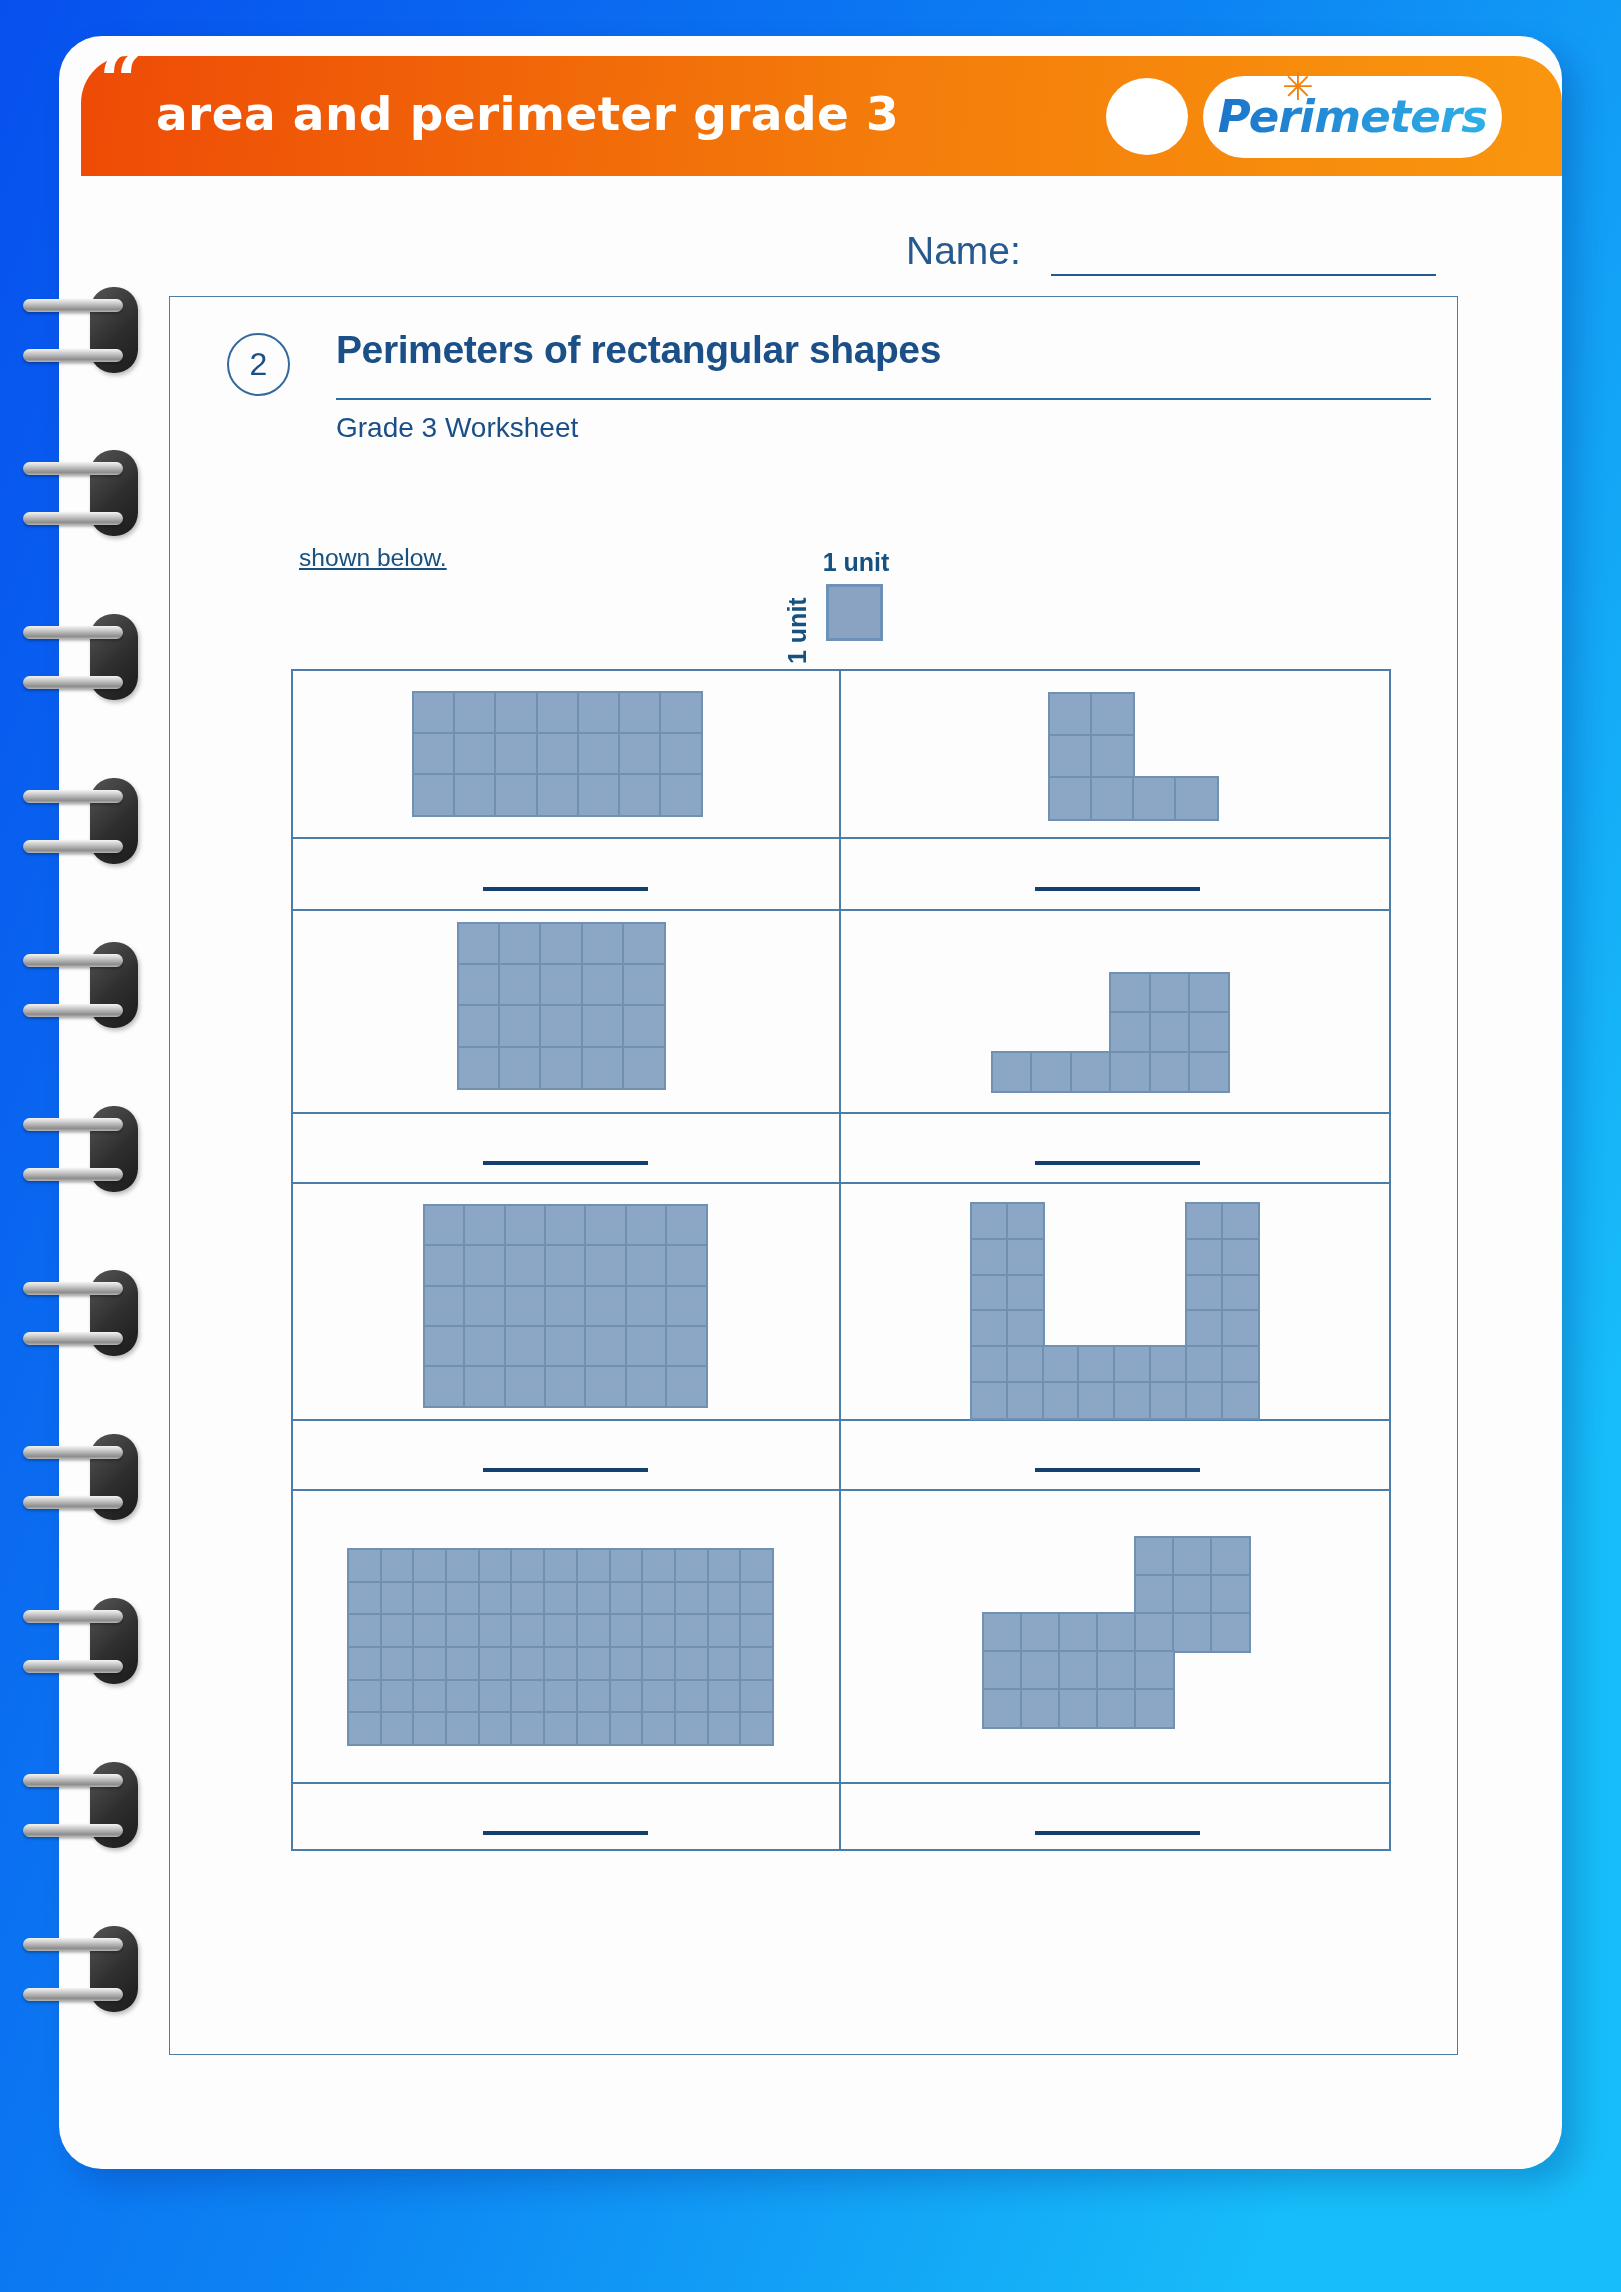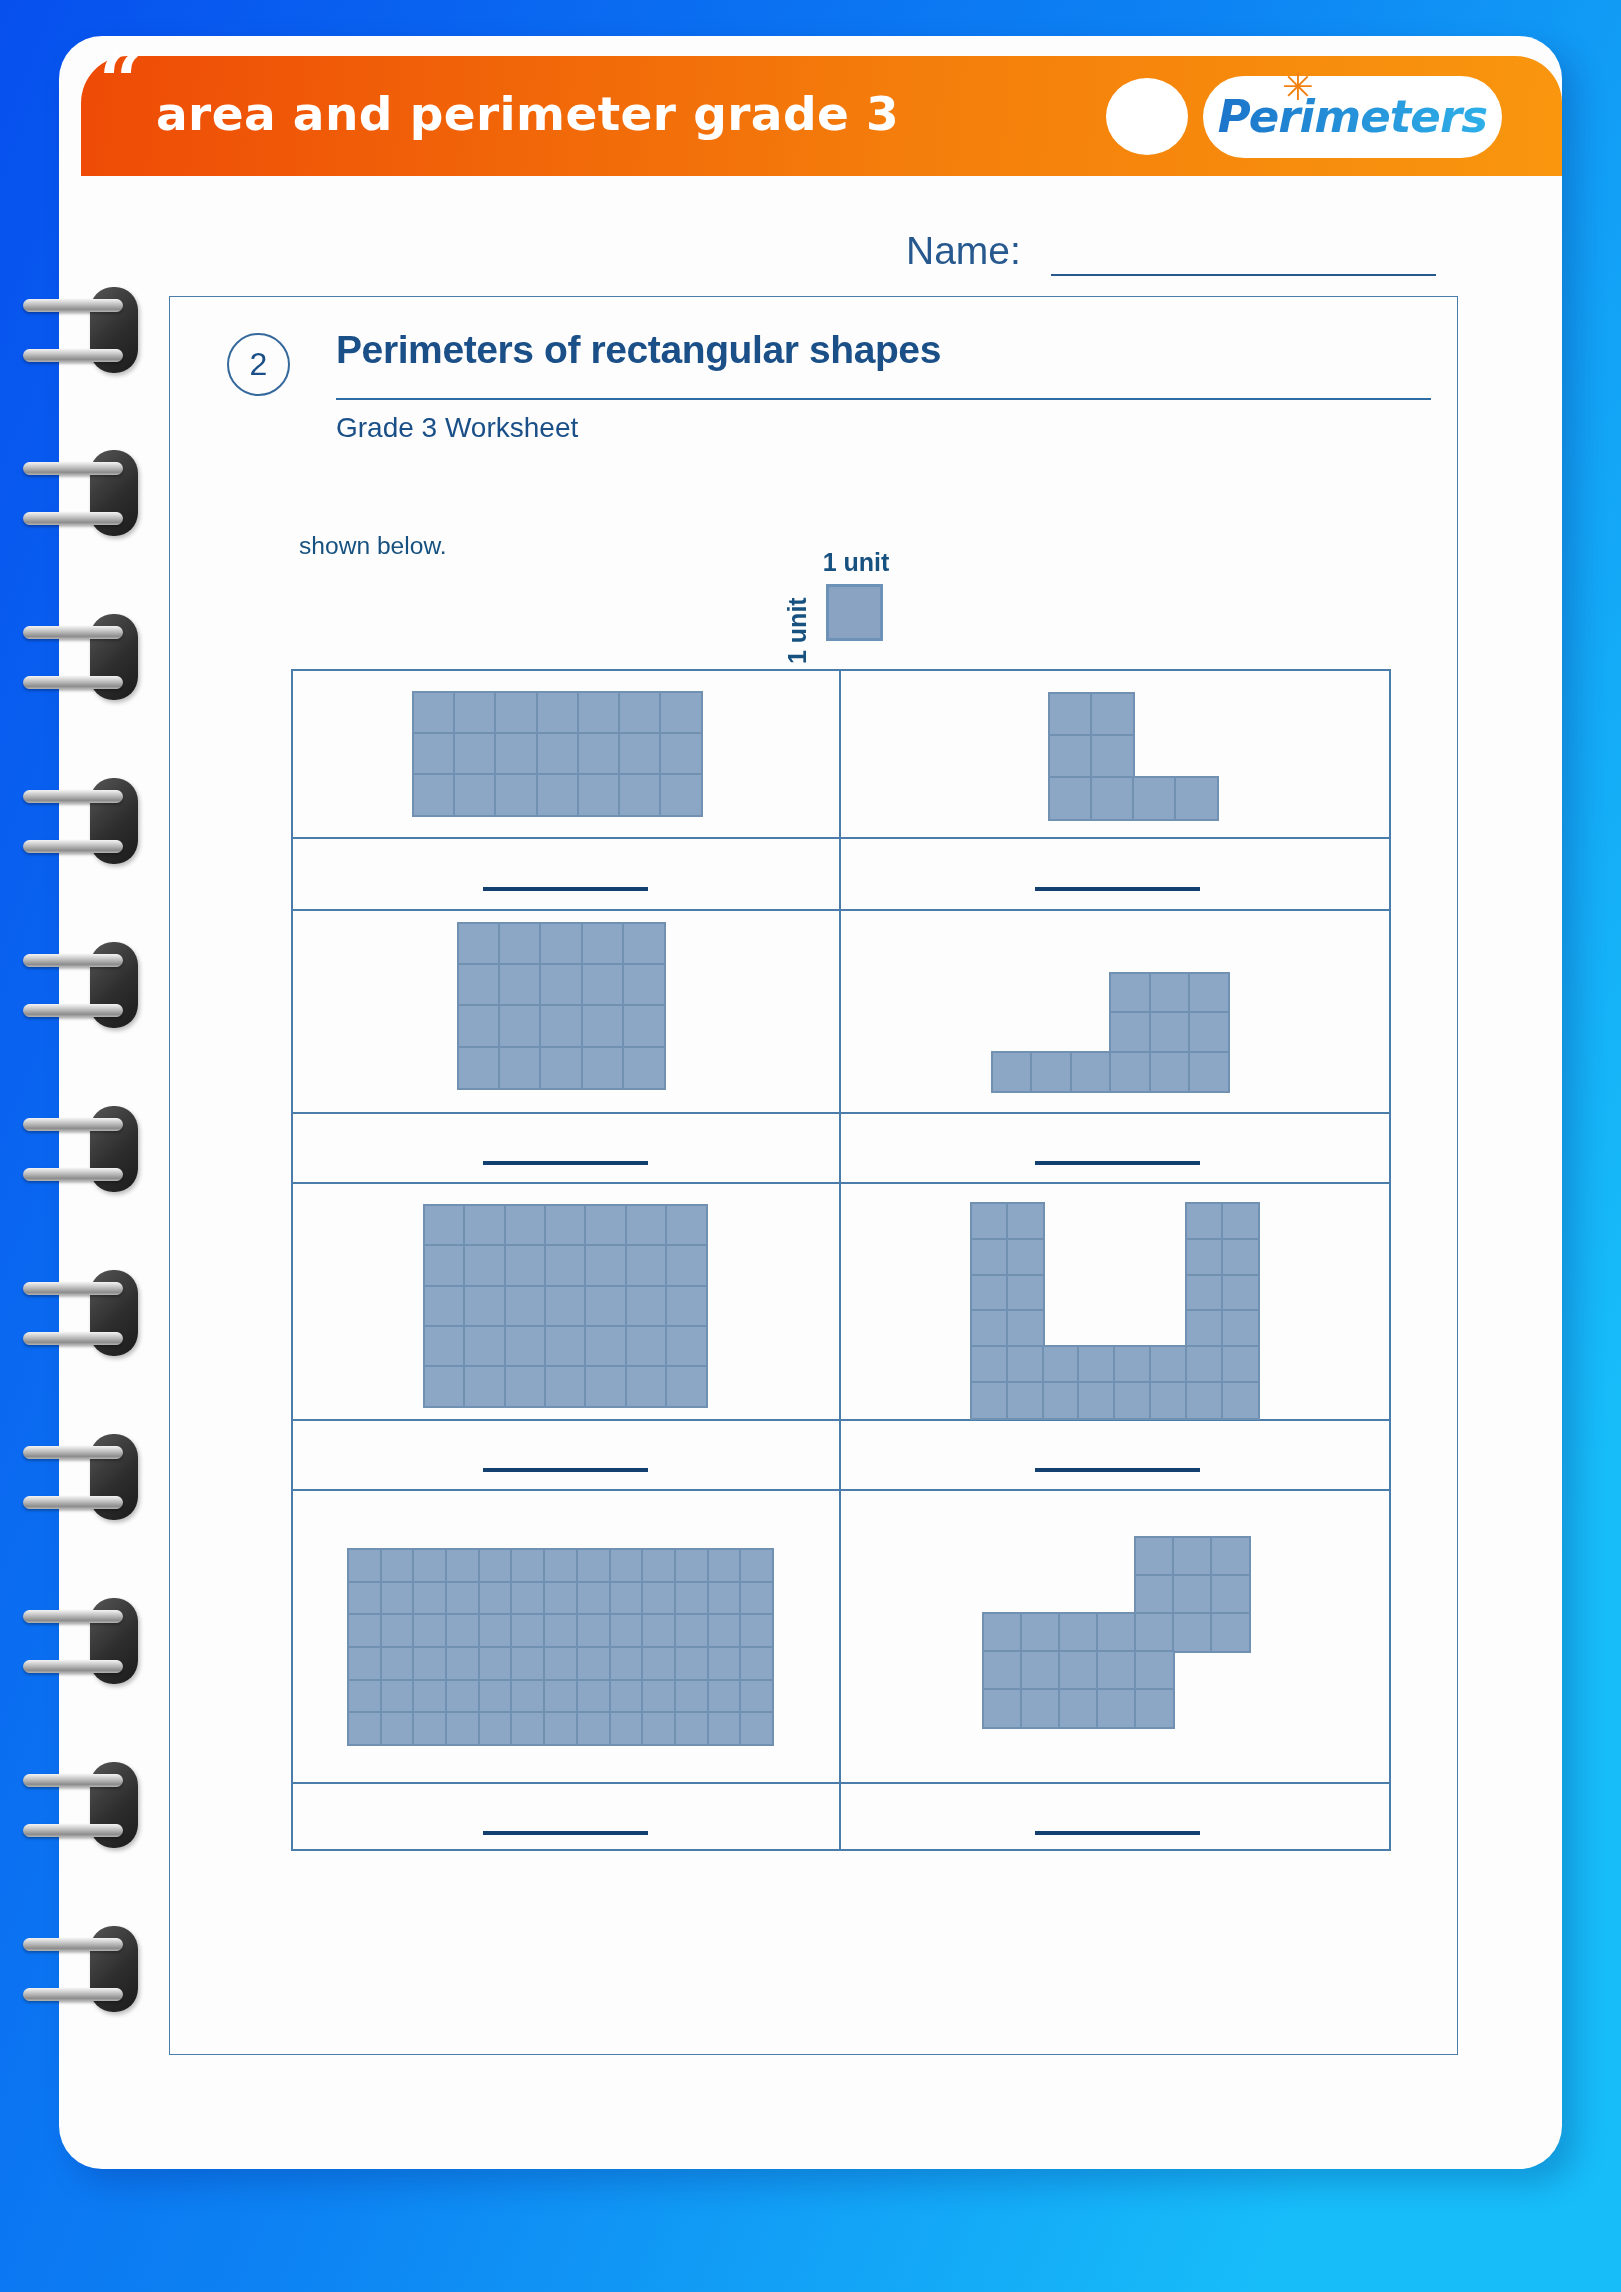--- a/index.html
+++ b/index.html
@@ -41,21 +41,21 @@
   #name-label{left:906px;top:229px;font-size:39px;color:var(--name-ink);}
   #name-line{left:1051px;top:274px;width:385px;border-top:2.7px solid var(--name-ink);}
   
   #inner-box{left:169px;top:296px;width:1287px;height:1757px;border:1.8px solid var(--table-border);background:transparent;}
   #num-circle{left:227px;top:333px;width:59px;height:59px;border-radius:50%;border:2.2px solid #35699c;
     display:flex;align-items:center;justify-content:center;font-size:32px;color:var(--heading-ink);}
   #ws-title{left:336px;top:328px;font-size:39px;font-weight:700;color:var(--heading-ink);letter-spacing:-0.4px;}
   #ws-underline{left:336px;top:398px;width:1095px;border-top:2.7px solid #2e6da4;}
   #ws-subtitle{left:336px;top:412px;font-size:28px;color:var(--heading-ink);}
   .instr{left:299px;font-size:24.6px;color:var(--text-ink);white-space:nowrap;}
-  #instr1{top:509px;} #instr2{top:532px;}
+  #instr1{top:509px;} #instr2{top:544px;text-decoration:underline;}
   
   #unit-label-top{left:806px;top:548px;width:100px;text-align:center;font-size:25px;font-weight:600;color:var(--text-ink);}
   #unit-square{left:826px;top:584px;width:57px;height:57px;box-sizing:border-box;
     background:var(--unit-fill);border:3.6px solid var(--unit-border);}
   #unit-label-side{left:783px;top:578px;height:86px;writing-mode:vertical-rl;transform:rotate(180deg);
     font-size:25px;font-weight:600;color:var(--text-ink);}
   
   #table{left:291px;top:669px;width:1100px;height:1182px;border:2.2px solid var(--table-border);box-sizing:border-box;}
   .row-sep{left:0;width:100%;border-top:2.2px solid var(--table-border);}
   #col-divider{left:546px;top:0;height:100%;border-left:2.2px solid var(--table-border);}

